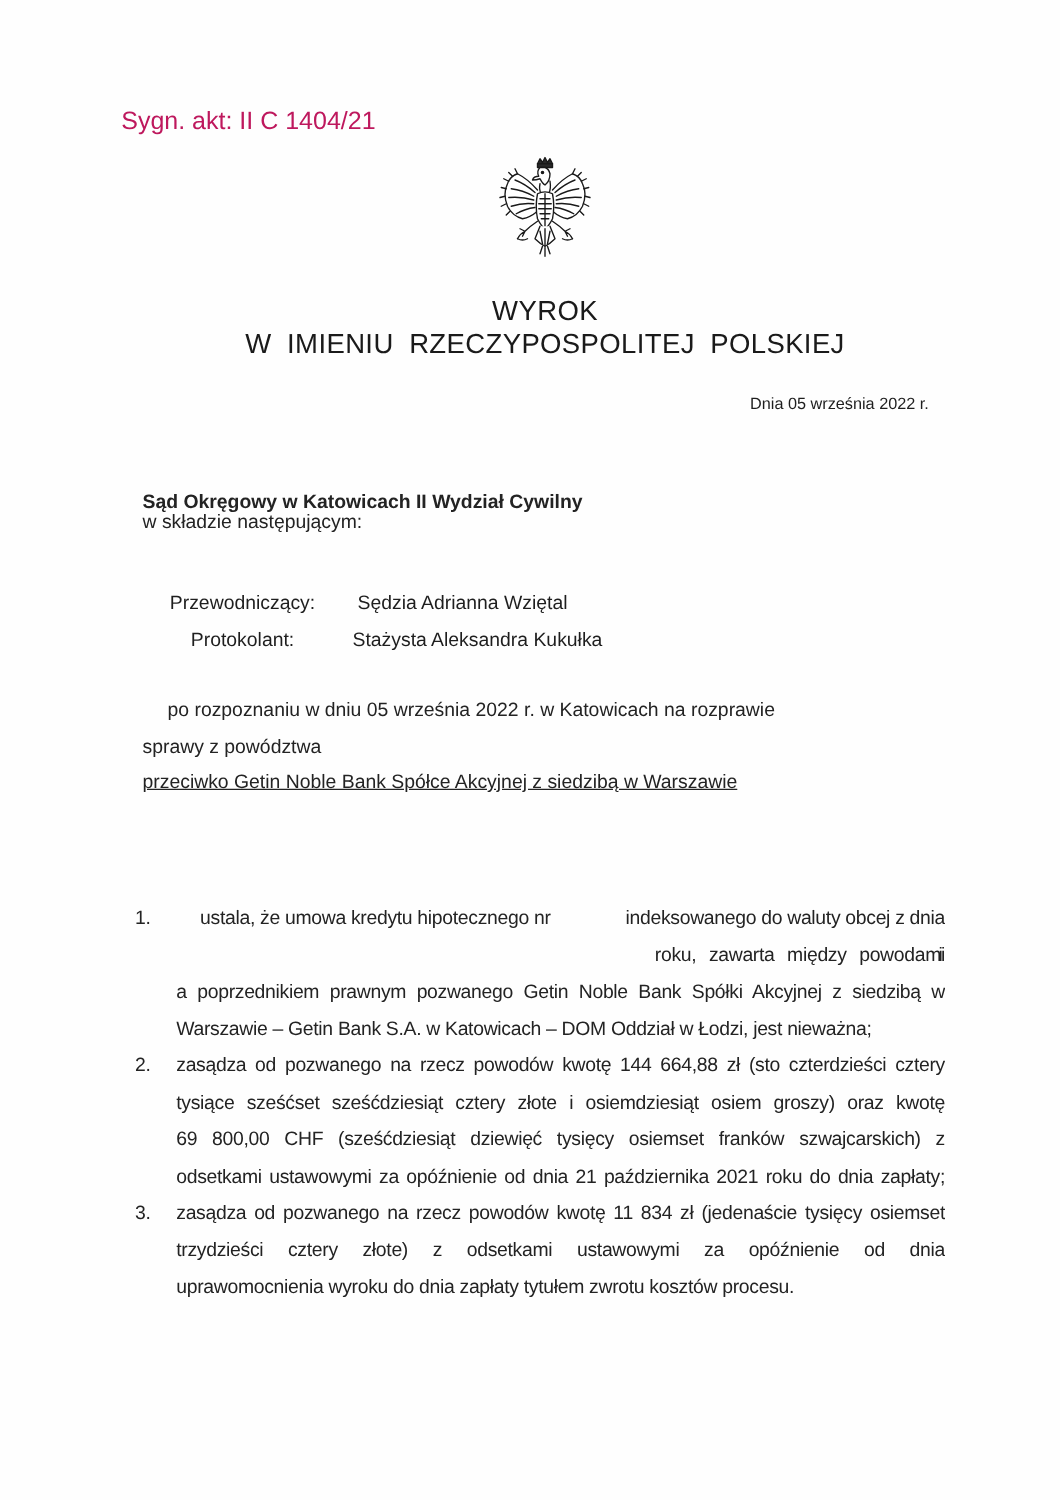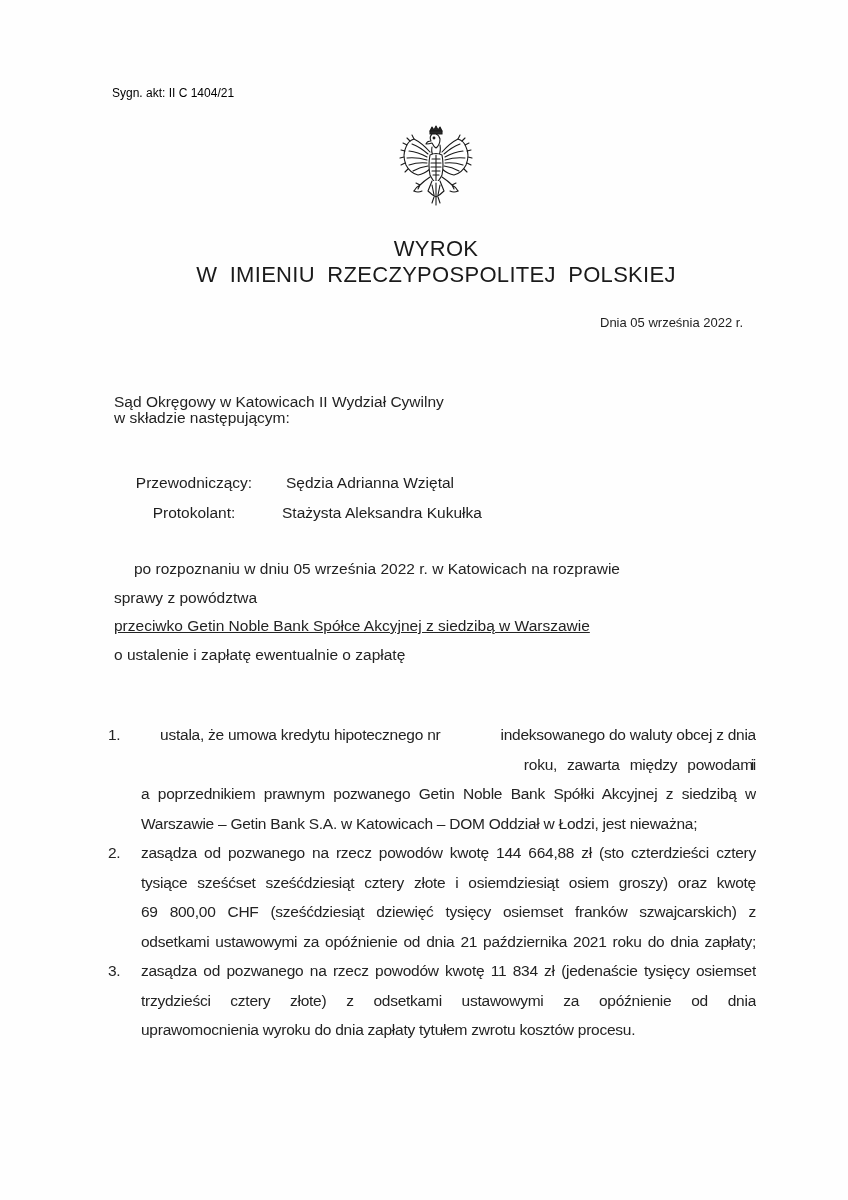--- a/index.html
+++ b/index.html
@@ -16,23 +16,23 @@
       color: #1e1e1e;
     }
     .page {
       position: absolute;
       inset: 0;
       background: #fefefe;
     }
     .abs { position: absolute; white-space: nowrap; }
 
     .signature {
-      left: 112px; top: 86px;
-      font-size: 12px;
-      color: #000000;
+      left: 97px; top: 86px;
+      font-size: 20px;
+      color: #be185d;
     }
     .emblem {
       left: 396px; top: 125px;
       width: 80px; height: 82px;
     }
     .title {
       left: 0; width: 848px; text-align: center;
       font-size: 22px; letter-spacing: 0.3px;
       color: #1a1a1a;
     }
@@ -41,21 +41,21 @@
 
     .date {
       left: 600px; top: 315px;
       font-size: 13px;
     }
 
     .p {
       font-size: 15.5px;
       color: #232323;
     }
-    .court-1 { left: 114px; top: 393px; }
+    .court-1 { left: 114px; top: 393px; font-weight: bold; }
     .court-2 { left: 114px; top: 409px; }
 
     .role-label {
       font-size: 15.5px;
       text-align: center;
       width: 160px;
     }
     .role-name { font-size: 15.5px; }
     .chair-label { left: 114px; top: 474px; }
     .chair-name  { left: 286px; top: 474px; text-align: right; }
@@ -150,21 +150,20 @@
   <div class="abs p court-2">w składzie następującym:</div>
 
   <div class="abs role-label chair-label">Przewodniczący:</div>
   <div class="abs role-name chair-name">Sędzia Adrianna Wziętal</div>
   <div class="abs role-label rec-label">Protokolant:</div>
   <div class="abs role-name rec-name">Stażysta Aleksandra Kukułka</div>
 
   <div class="abs p proc-1">po rozpoznaniu w dniu 05 września 2022 r. w Katowicach na rozprawie</div>
   <div class="abs p proc-2">sprawy z powództwa</div>
   <div class="abs p proc-3">przeciwko Getin Noble Bank Spółce Akcyjnej z siedzibą w Warszawie</div>
-  <div class="abs p proc-4">o ustalenie i zapłatę ewentualnie o zapłatę</div>
 
   <div class="verdict condensed">
 
     <div class="item">
       <span class="item-num">1.</span>
       <span class="line" style="text-align-last:auto;text-align:right;">
         <span>ustala, że umowa kredytu hipotecznego nr</span><span class="gap" style="width:60px;"></span><span>indeksowanego do waluty obcej z dnia</span>
       </span>
       <span class="line" style="text-align-last:auto;text-align:right;position:relative;">
         <span class="gap" style="width:130px;"></span><span style="word-spacing:6px;">roku, zawarta między powodami</span>

